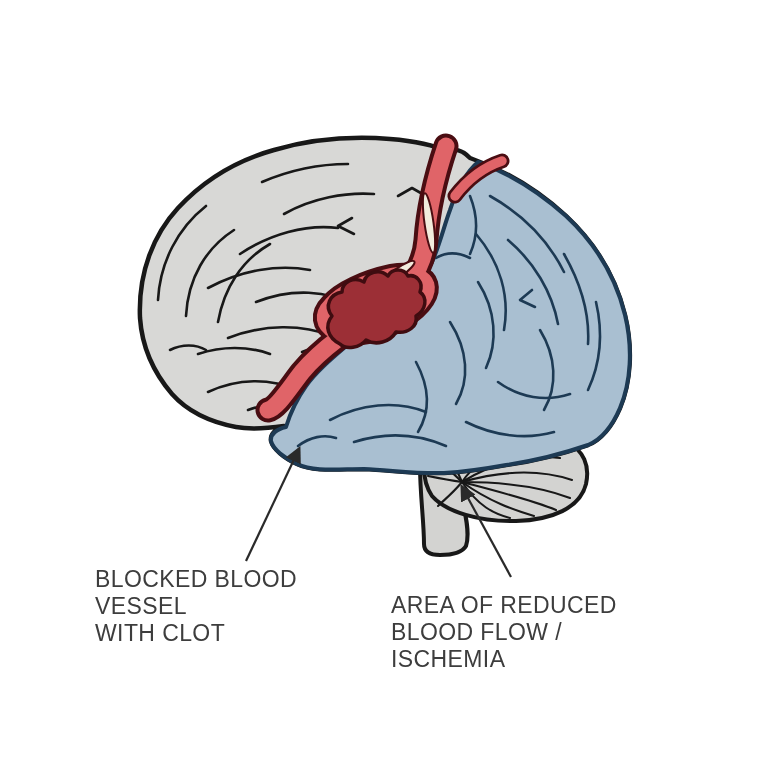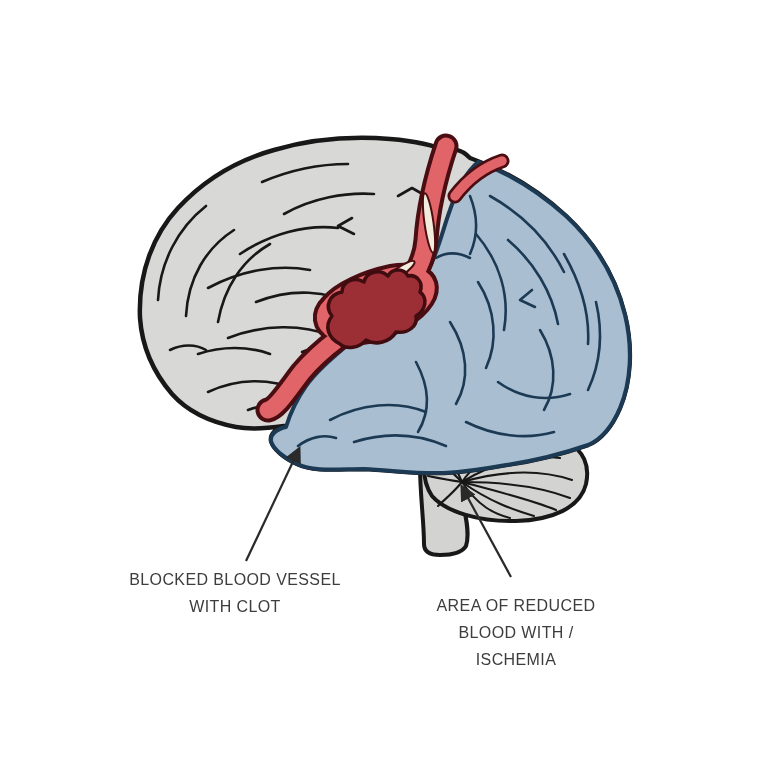--- a/index.html
+++ b/index.html
@@ -11,22 +11,22 @@
   .sulcus-h{fill:none;stroke:var(--outline);stroke-width:2.6;stroke-linecap:round;stroke-linejoin:round;}
   .sulcus-i{fill:none;stroke:var(--ischemia-outline);stroke-width:2.6;stroke-linecap:round;stroke-linejoin:round;}
   .cereb{fill:var(--cerebellum);stroke:var(--outline);stroke-width:4;stroke-linejoin:round;}
   .folia{fill:none;stroke:var(--outline);stroke-width:2.1;stroke-linecap:round;}
   .vout{fill:none;stroke:var(--vessel-outline);stroke-linecap:round;}
   .vin{fill:none;stroke:var(--vessel);stroke-linecap:round;}
   .bulge{fill:var(--vessel);stroke:var(--vessel-outline);stroke-width:4;}
   .slit{fill:var(--vessel-gap);stroke:var(--vessel-outline);stroke-width:2;}
   .clot{fill:var(--clot);stroke:var(--clot-outline);stroke-width:3.5;stroke-linejoin:round;}
   .arrow{fill:none;stroke:var(--arrow);stroke-width:2.2;}
-  .label{position:absolute;font-size:16px;line-height:27px;font-weight:400;letter-spacing:.4px;
-         color:var(--label-text);text-align:center;white-space:pre-line;}
+  .label{position:absolute;font-size:23px;line-height:27px;font-weight:400;letter-spacing:.4px;
+         color:var(--label-text);text-align:left;white-space:pre-line;}
 </style>
 </head>
 <body>
 
 <div class="stage">
   <svg viewBox="0 0 768 768" width="768" height="768">
     <defs>
       <marker id="ah" viewBox="0 0 10 10" refX="8" refY="5" markerWidth="7.5" markerHeight="7.5" orient="auto-start-reverse">
         <path d="M0,0 L10,5 L0,10 Z" fill="#2a2a2a"></path>
       </marker>
@@ -125,15 +125,15 @@
            C360,348 346,350 340,344 Z"></path>
     </g>
 
     <path class="arrow" marker-end="url(#ah)" d="M246,561 L299,449"></path>
     <path class="arrow" marker-end="url(#ah)" d="M511,577 L462,487"></path>
   </svg>
 
   <div class="label" style="left:95px;top:566px;width:280px;">BLOCKED BLOOD VESSEL
 WITH CLOT</div>
   <div class="label" style="left:391px;top:592px;width:250px;">AREA OF REDUCED
-BLOOD WITH /
+BLOOD FLOW /
 ISCHEMIA</div>
 </div>
 
 </body></html>

